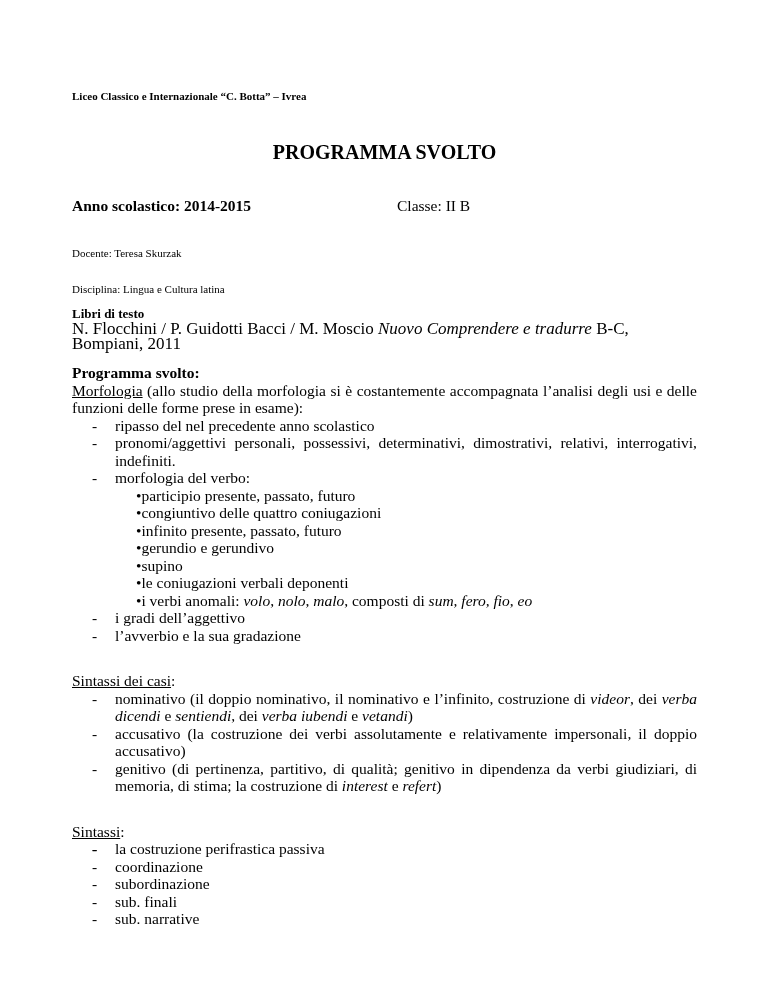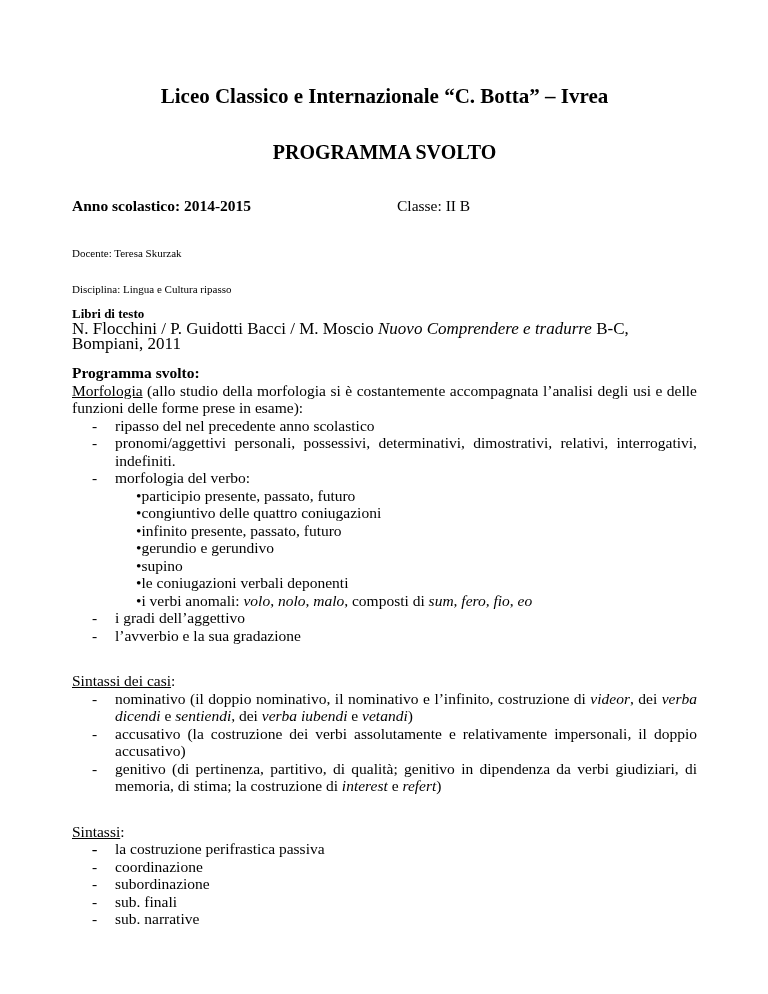--- a/index.html
+++ b/index.html
@@ -10,23 +10,23 @@
     color: #000000;
     overflow: hidden;
   }
   .page { width: 768px; height: 994px; background: #ffffff; }
   .content {
     padding: 86px 71px 0 72px;
     box-sizing: border-box;
     width: 768px;
   }
   .doc-title {
-    text-align: center;
+    text-align: left;
     font-weight: bold;
-    font-size: 21px;
+    font-size: 11px;
     line-height: 20px;
   }
   .doc-subtitle {
     text-align: center;
     font-weight: bold;
     font-size: 20px;
     line-height: 20px;
     margin-top: 36px;
   }
   .info-row {
@@ -76,21 +76,21 @@
 
     <div class="doc-subtitle">PROGRAMMA SVOLTO</div>
 
     <div class="info-row">
       <span class="anno">Anno scolastico: 2014-2015</span>
       <span class="classe">Classe: II B</span>
     </div>
 
     <div class="plain-line docente-line">Docente: Teresa Skurzak</div>
 
-    <div class="plain-line disciplina-line">Disciplina: Lingua e Cultura ripasso</div>
+    <div class="plain-line disciplina-line">Disciplina: Lingua e Cultura latina</div>
 
     <div class="small-heading">Libri di testo</div>
     <div class="small-line"><span>N. Flocchini / P. Guidotti Bacci / M. Moscio </span><span class="s-i">Nuovo Comprendere e tradurre</span><span> B-C, Bompiani, 2011</span></div>
 
     <div class="blocks">
         <div class="blk blk-heading"><span><span class="s-b">Programma svolto:</span></span></div>
         <div class="blk blk-para justify"><span><span class="s-u">Morfologia</span><span> (allo studio della morfologia si è costantemente accompagnata l’analisi degli usi e delle funzioni delle forme prese in esame):</span></span></div>
         <div class="blk blk-dash"><span class="marker">-</span><span><span>ripasso del nel precedente anno scolastico</span></span></div>
         <div class="blk blk-dash justify"><span class="marker">-</span><span><span>pronomi/aggettivi personali, possessivi, determinativi, dimostrativi, relativi, interrogativi, indefiniti.</span></span></div>
         <div class="blk blk-dash"><span class="marker">-</span><span><span>morfologia del verbo:</span></span></div>

